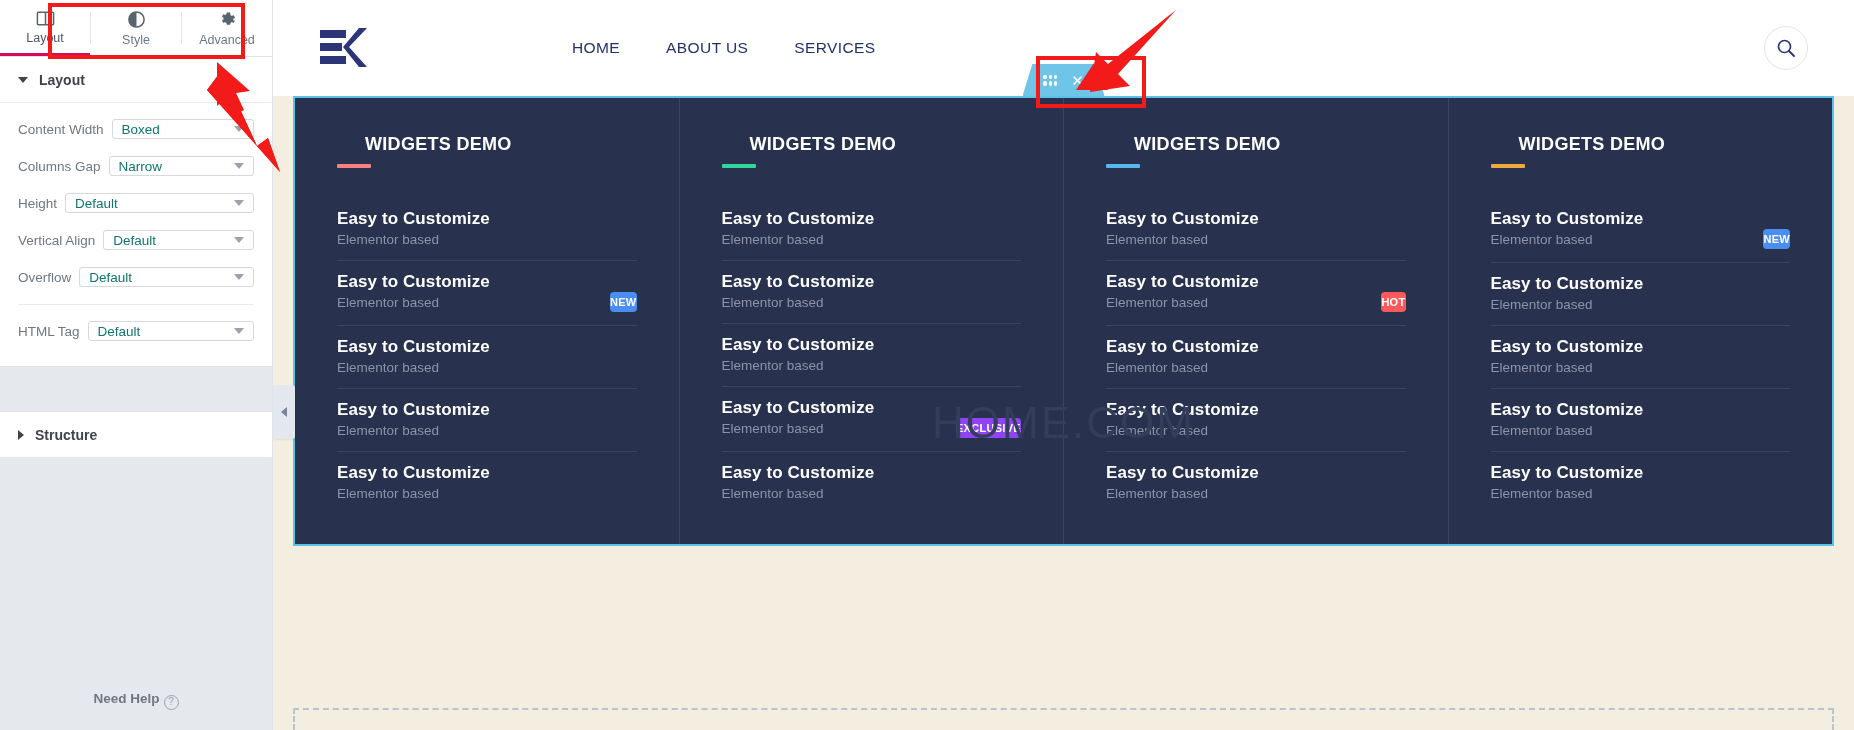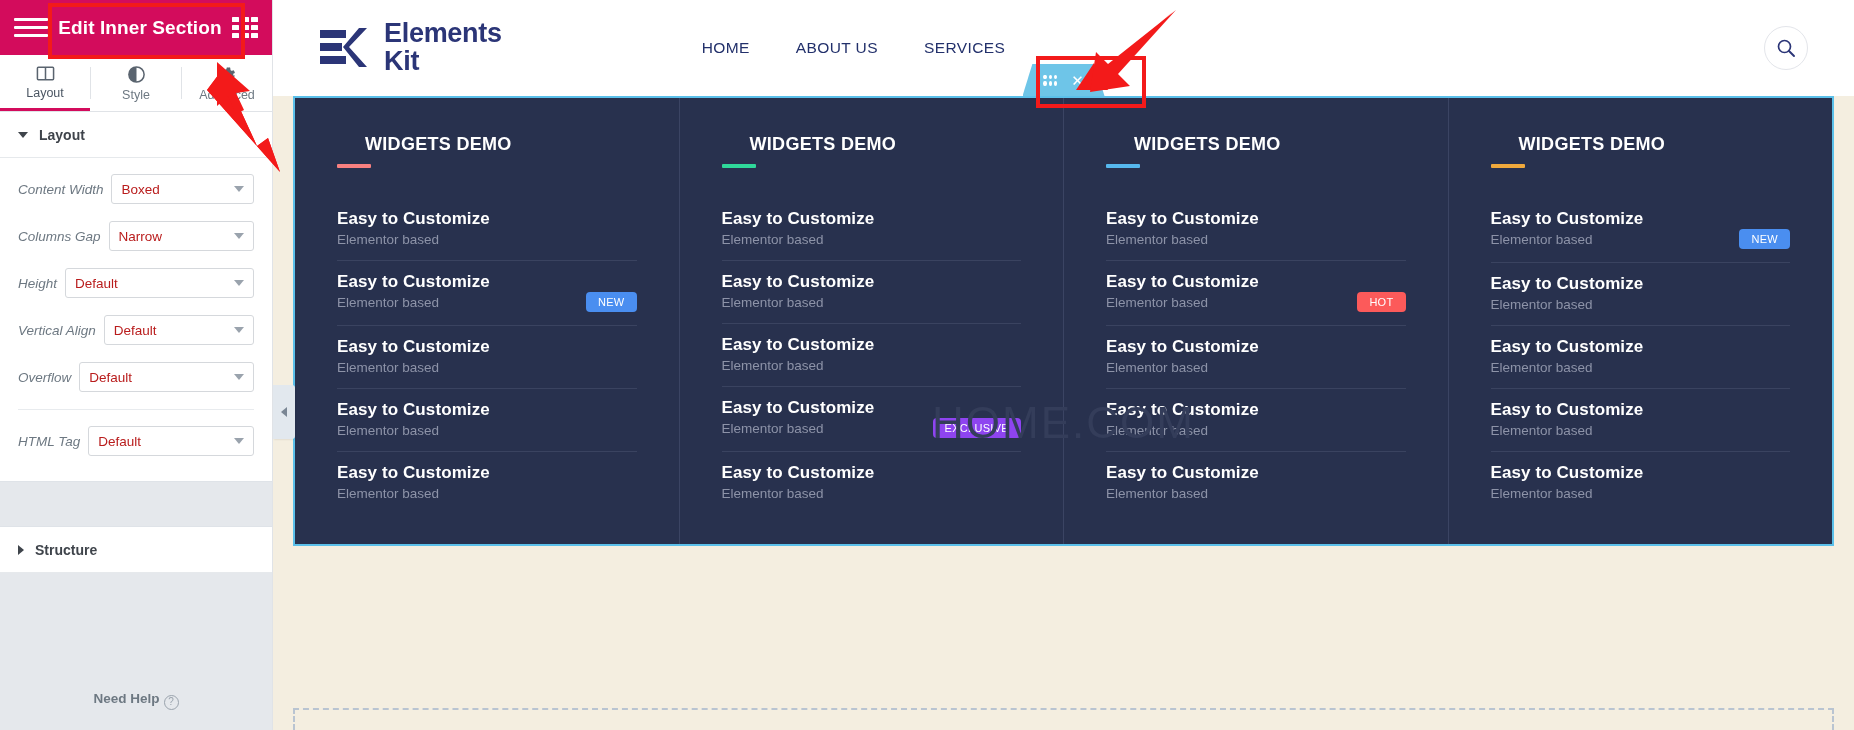--- a/index.html
+++ b/index.html
@@ -45,25 +45,25 @@
     padding: 0 18px; background: #fff; border-bottom: 1px solid #e6e9ec;
     cursor: pointer; flex-shrink: 0;
   }
   .sec-head .caret { width: 0; height: 0; border-left: 5px solid transparent; border-right: 5px solid transparent; border-top: 6px solid #3f444b; }
   .sec-head .caret.right { border: none; border-top: 5px solid transparent; border-bottom: 5px solid transparent; border-left: 6px solid #3f444b; }
   .sec-head span { font-size: 14px; font-weight: bold; color: #3f444b; }
   .sec-head.gray { background: #e5e8ec; border-bottom: none; border-top: 1px solid #dfe3e8; }
 
   .ctrls { padding: 16px 18px 8px 18px; background: #fff; }
   .row { display: flex; align-items: center; margin-bottom: 17px; }
-  .row .lbl { font-size: 13.5px; color: #6d7882; white-space: nowrap; margin-right: 8px; font-style: italic; }
+  .row .lbl { font-size: 13.5px; color: #6d7882; white-space: nowrap; margin-right: 8px; }
   .sel {
-    flex: 1; height: 30px; border: 1px solid #d5d8dc; border-radius: 3px;
+    flex: 1; height: 20px; border: 1px solid #d5d8dc; border-radius: 3px;
     background: #fff; display: flex; align-items: center; justify-content: space-between;
-    padding: 0 9px; font-size: 13.5px; color: #b91c1c; cursor: pointer;
+    padding: 0 9px; font-size: 13.5px; color: #0f766e; cursor: pointer;
   }
   .sel .chev { width: 0; height: 0; border-left: 5px solid transparent; border-right: 5px solid transparent; border-top: 6px solid #9aa3ad; }
   .sliderrow { display: flex; align-items: center; gap: 12px; margin-bottom: 17px; }
   .track { flex: 1; height: 6px; background: #dcdfe3; border-radius: 3px; position: relative; cursor: pointer; }
   .knob { position: absolute; left: 32%; top: 50%; transform: translate(-50%,-50%); width: 17px; height: 17px; border-radius: 50%; background: #fff; border: 1px solid #c9ced4; box-shadow: 0 1px 2px rgba(0,0,0,.18); }
   .numbox { width: 62px; height: 30px; border: 1px solid #d5d8dc; border-radius: 3px; display: flex; align-items: center; padding-left: 9px; font-size: 13.5px; color: #6d7882; }
   .divider-ln { height: 1px; background: #e8ebee; margin: 4px 0 16px 0; }
   .panel-fill { flex: 1; background: #e5e8ec; }
   .need-help { text-align: center; font-size: 13.5px; font-weight: bold; color: #6d7882; padding-bottom: 4px; }
   .need-help .q { display: inline-block; width: 15px; height: 15px; border: 1.5px solid #9aa3ad; border-radius: 50%; font-size: 10px; line-height: 12px; color: #9aa3ad; font-weight: normal; vertical-align: -2px; margin-left: 4px; }
@@ -99,22 +99,22 @@
   .col + .col { border-left: 1px solid #3b4463; }
   .col-title { font-size: 18px; font-weight: bold; color: #fff; letter-spacing: .3px; margin-left: 28px; }
   .col-ul { width: 34px; height: 4px; margin-top: 9px; border-radius: 1px; }
   .items { margin-top: 30px; }
   .item { padding: 11px 0 13px 0; border-bottom: 1px solid #3a4360; position: relative; display: flex; align-items: flex-start; }
   .item:last-child { border-bottom: none; }
   .item-txt { flex: 1; }
   .item-t { font-size: 17px; font-weight: bold; color: #fff; letter-spacing: .1px; }
   .item-s { font-size: 13.5px; color: #8d93a8; margin-top: 3px; }
   .badge {
-    font-size: 11px; font-weight: normal; color: #fff; border-radius: 4px;
-    padding: 4px 12px; letter-spacing: .3px; align-self: center; margin-top: 20px;
+    font-size: 11px; font-weight: bold; color: #fff; border-radius: 4px;
+    padding: 4px 0; letter-spacing: .3px; align-self: center; margin-top: 20px;
   }
 
   .watermark {
     position: absolute; left: 50%; top: 300px; transform: translateX(-50%);
     font-size: 44px; color: #343d5a; letter-spacing: 2px; pointer-events: none;
     white-space: nowrap; font-family: "Liberation Sans", sans-serif;
   }
 
   
   .sec-handle {
@@ -149,39 +149,20 @@
   .anno-arrow { position: absolute; pointer-events: none; z-index: 40; }
   .cursor-arrow { position: absolute; z-index: 41; pointer-events: none; }
 </style>
 </head>
 <body>
 
 <div class="app">
 
   <div class="panel">
 
-    <div class="panel-header">
-      <div class="hamburger">
-          <i></i>
-          <i></i>
-          <i></i>
-        </div>
-      <div class="panel-title">Edit Inner Section</div>
-      <div class="grid-icon">
-        <i></i>
-          <i></i>
-          <i></i>
-          <i></i>
-          <i></i>
-          <i></i>
-          <i></i>
-          <i></i>
-          <i></i>
-      </div>
-    </div>
 
     <div class="tabs">
       <div class="tab active">
         <div class="ticon">
           <svg width="19" height="19" viewBox="0 0 20 20">
               <rect x="1.5" y="3.5" width="17" height="13" rx="1" fill="none" stroke="#5a646f" stroke-width="1.6"></rect>
               <line x1="10" y1="3.5" x2="10" y2="16.5" stroke="#5a646f" stroke-width="1.6"></line>
             </svg>
         </div>
         <div class="tlabel">Layout</div>
@@ -289,24 +270,20 @@
     <div class="site-header">
       <div class="logo">
         <div class="logo-mark">
           <svg width="54" height="50" viewBox="0 0 54 50">
             <rect x="2" y="7" width="26" height="8" fill="#2b3577"></rect>
             <rect x="2" y="20" width="22" height="8" fill="#2b3577"></rect>
             <rect x="2" y="33" width="26" height="8" fill="#2b3577"></rect>
             <path d="M49 5 L31 24 L49 44 L41 44 L25 24 L41 5 Z" fill="#2b3577"></path>
           </svg>
         </div>
-        <div class="logo-text">
-          <div>Elements</div>
-          <div>Kit</div>
-        </div>
       </div>
 
       <nav class="nav">
         <a>HOME</a>
         <a>ABOUT US</a>
         <a>SERVICES</a>
       </nav>
 
       <div class="hdr-right">
         <div class="search-btn">

